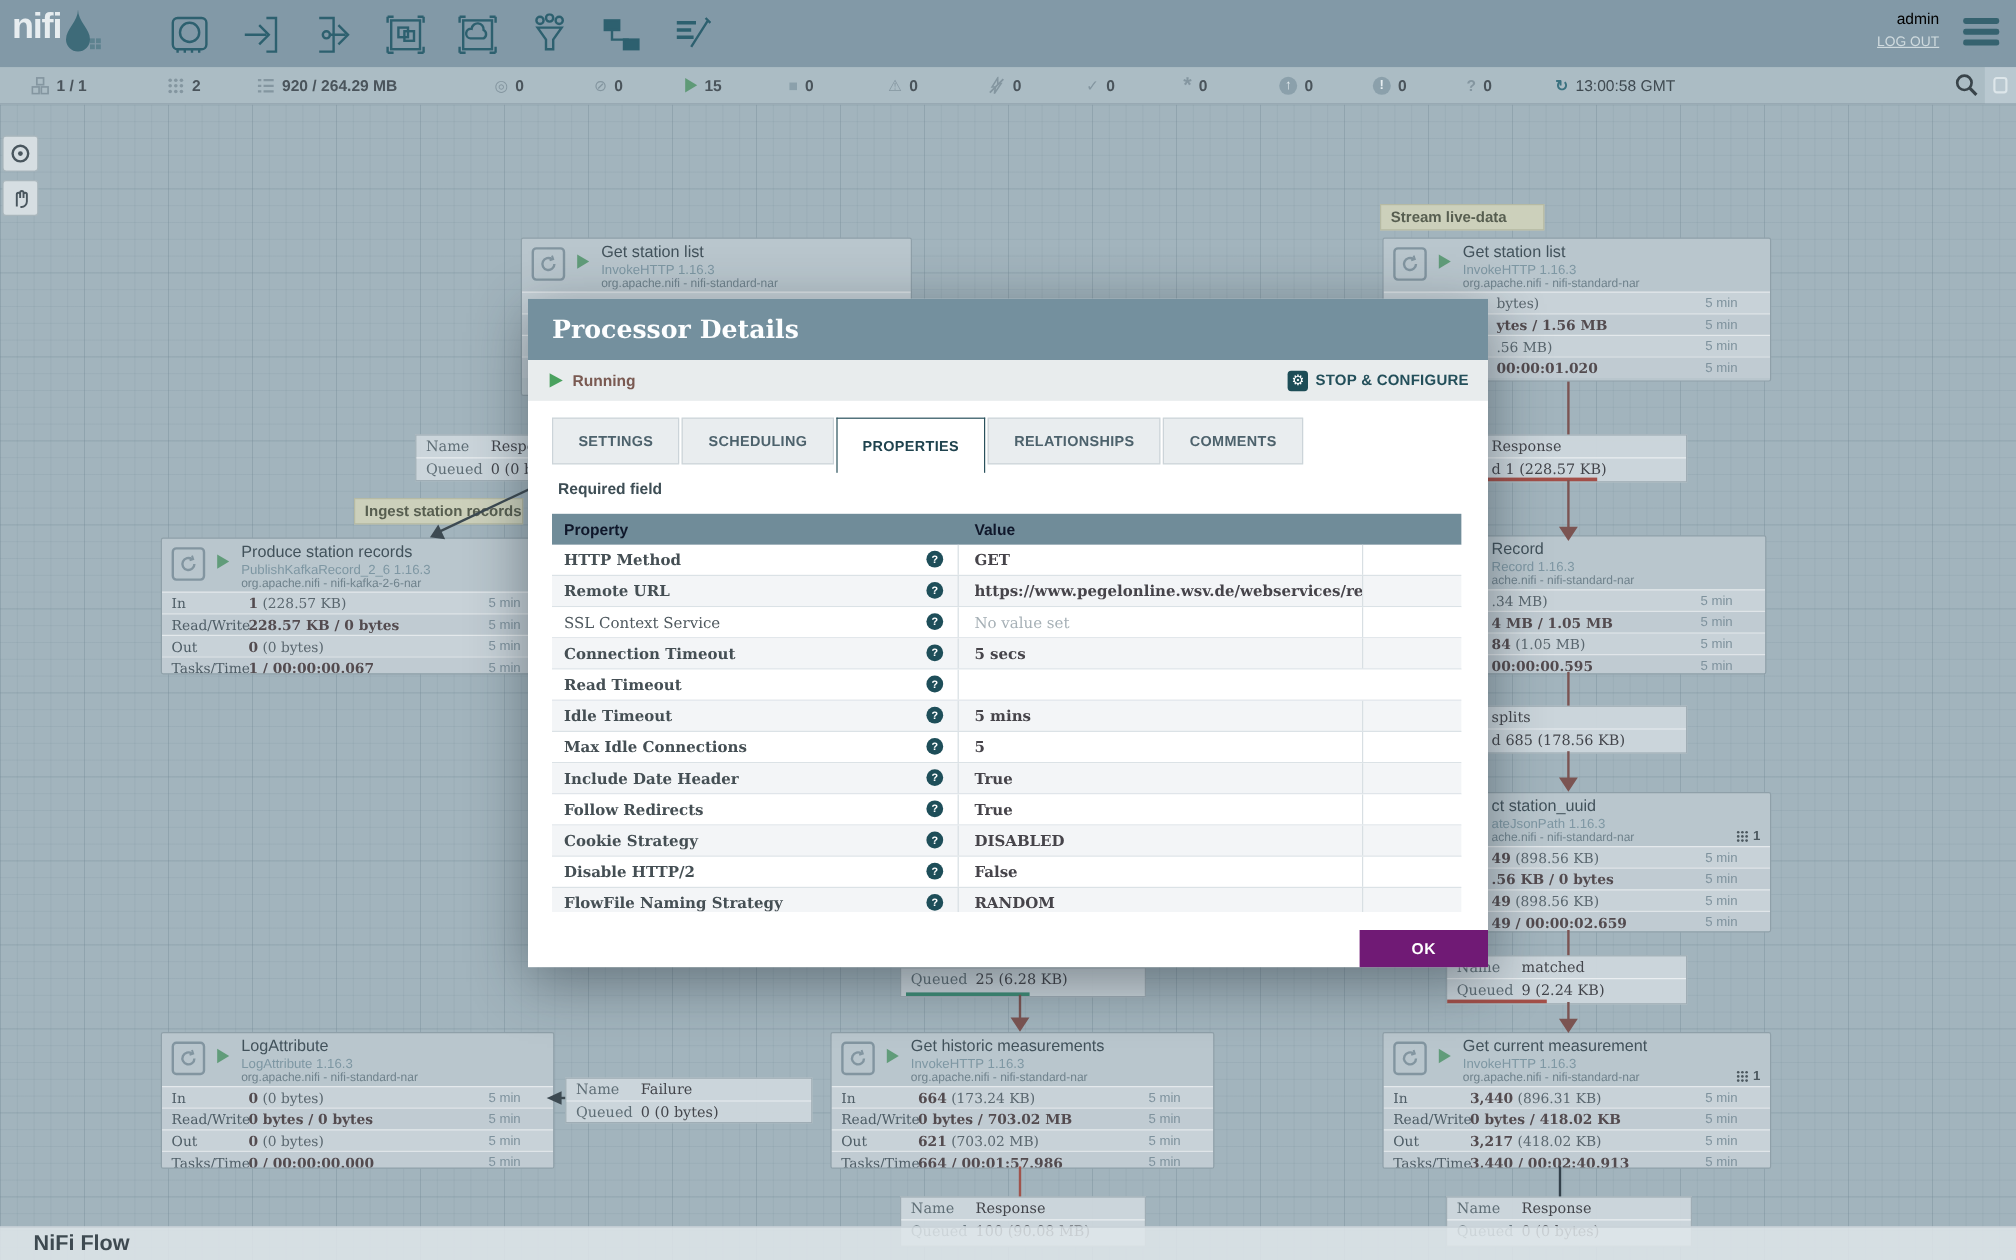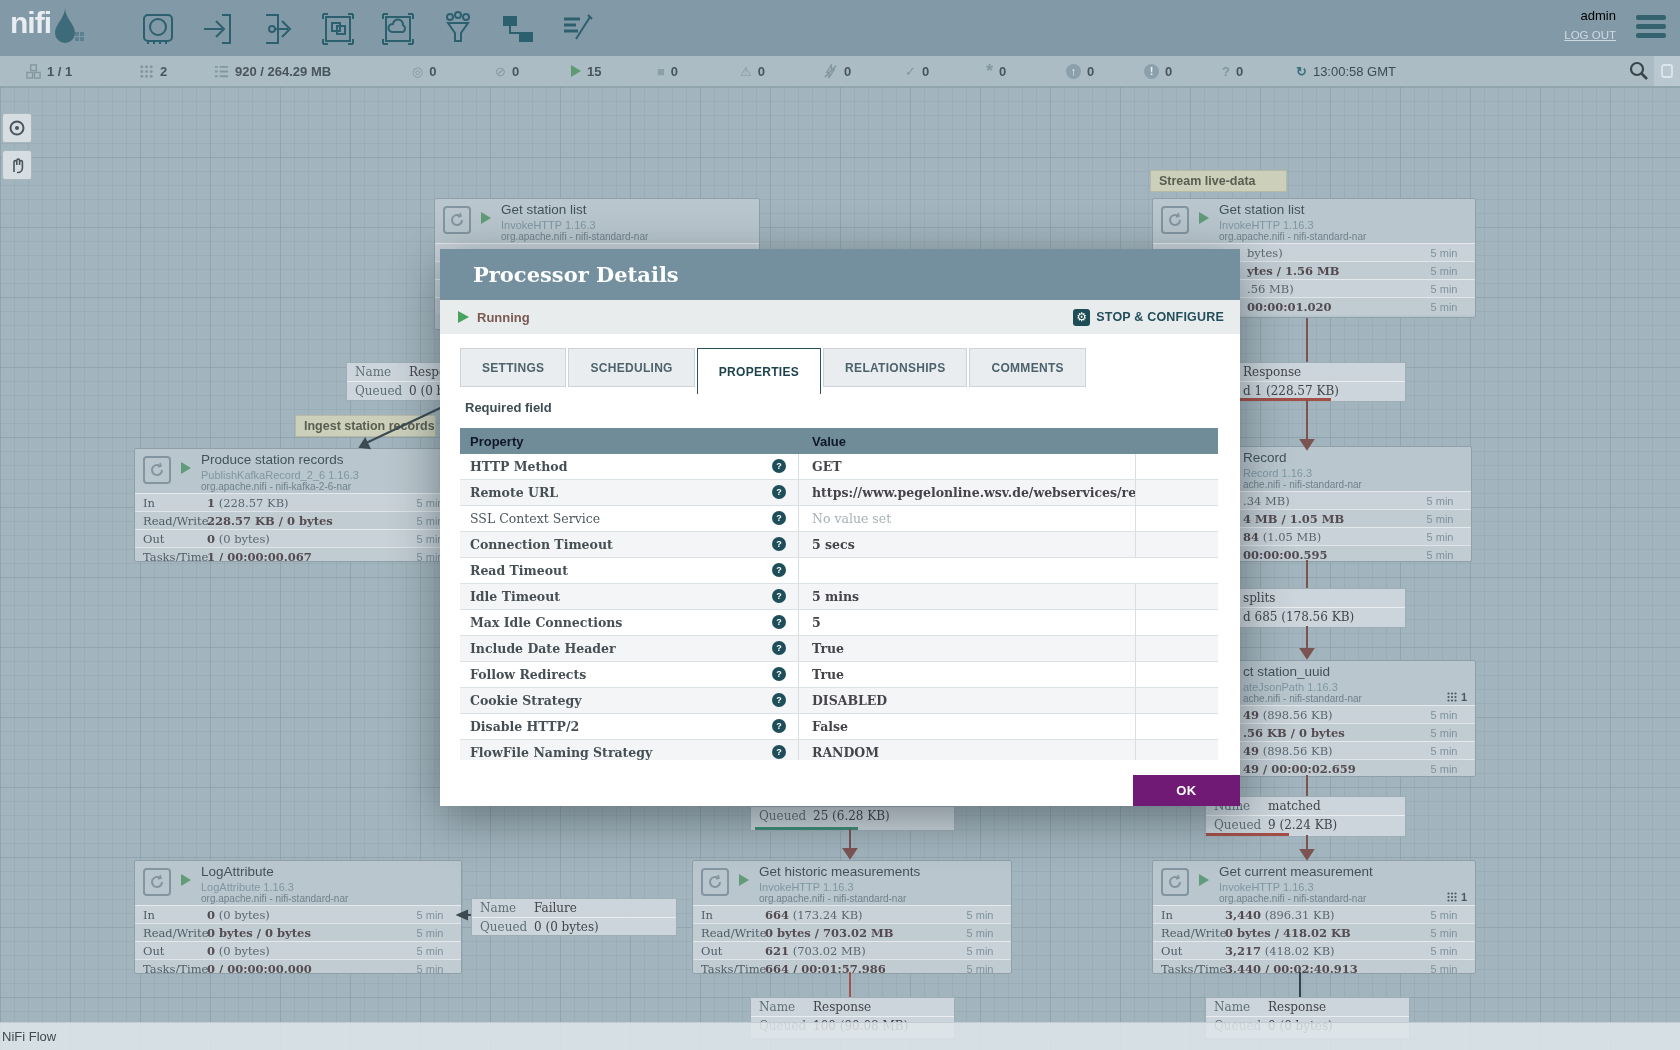--- a/index.html
+++ b/index.html
@@ -57,21 +57,21 @@
   .pbundle{position:absolute;left:66px;top:32px;font-size:10px;color:#6f828c}
   .badge{position:absolute;right:8px;top:30px;display:flex;align-items:center;gap:4px;
          font:bold 11px "Liberation Sans",sans-serif;color:#4c585f}
   .prows{position:absolute;left:0;right:0;top:44px;bottom:0}
   .prow{display:flex;align-items:center;height:17px;border-top:1px solid rgba(255,255,255,.5);
         font-family:"DejaVu Serif",serif;font-size:11.5px;background:rgba(255,255,255,.22)}
   .prow:nth-child(even){background:rgba(255,255,255,.10)}
   .plabel{width:64px;padding-left:8px;color:#4e5d66;flex:none}
   .pval{flex:1;color:#5a676f;white-space:nowrap;overflow:hidden}
   .pval b{color:#534b4f}
-  .pwin{width:46px;text-align:center;padding-right:8px;font-family:"Liberation Sans",sans-serif;
+  .pwin{width:46px;text-align:left;padding-right:8px;font-family:"Liberation Sans",sans-serif;
         font-size:11px;color:#7e929d;flex:none}
   .fragt .pname{left:82px}.fragt .ptype{left:82px}.fragt .pbundle{left:82px}
   .off82 .prow{padding-left:82px}.off90 .prow{padding-left:90px}.off94 .prow{padding-left:94px}
   .fragt2 .pname{left:90px}.fragt2 .ptype{left:90px}.fragt2 .pbundle{left:90px}
 
   
   .flabel{position:absolute;background:#ccd0bb;border:1px solid #b6baa3;z-index:2;
           font-size:12.5px;font-weight:bold;color:#575e50;padding:3px 8px;white-space:nowrap}
 
   
@@ -82,28 +82,28 @@
   .ckey{width:54px;color:#5f6e76;flex:none}
   .cval{color:#43454b}
   .qbar{position:absolute;left:0;bottom:0;height:3px;background:#a34f48}
   .qbar.green{background:#3f8d77}
   .cpad .crow{padding-left:56px}
 
   
   .footer{position:absolute;left:0;bottom:0;width:1680px;height:27px;z-index:5;
           background:rgba(223,230,234,.85);border-top:1px solid #c2ccd2;
           display:flex;align-items:center}
-  .footer span{margin-left:2px;font-size:13px;color:#3e4a51;font-weight:normal}
+  .footer span{margin-left:28px;font-size:18px;color:#3e4a51;font-weight:bold}
 
   
   .modal{position:absolute;left:440px;top:249px;width:800px;height:557px;background:#fff;
          z-index:10;box-shadow:0 12px 45px rgba(25,35,45,.45)}
   .m-head{position:absolute;left:0;top:0;right:0;height:51px;background:#74909e;
           display:flex;align-items:center}
-  .m-title{margin-left:33px;font-family:"DejaVu Serif",serif;font-weight:bold;
+  .m-title{margin-left:20px;font-family:"DejaVu Serif",serif;font-weight:bold;
            font-size:21px;color:#fdfeff}
   .m-status{position:absolute;left:0;top:51px;right:0;height:34px;background:#e8eced;
             display:flex;align-items:center}
   .m-run-tri{width:0;height:0;border-left:11px solid #4aa25f;border-top:6.5px solid transparent;
              border-bottom:6.5px solid transparent;margin-left:18px}
   .m-run-txt{margin-left:8px;font-size:13px;font-weight:bold;color:#7a5a52}
   .m-stopcfg{position:absolute;right:16px;top:0;height:34px;display:flex;align-items:center;
              gap:6px;cursor:pointer}
   .gearbox{width:17px;height:17px;background:#1d4d57;border-radius:3px;color:#fff;
            font-size:12px;display:flex;align-items:center;justify-content:center}

